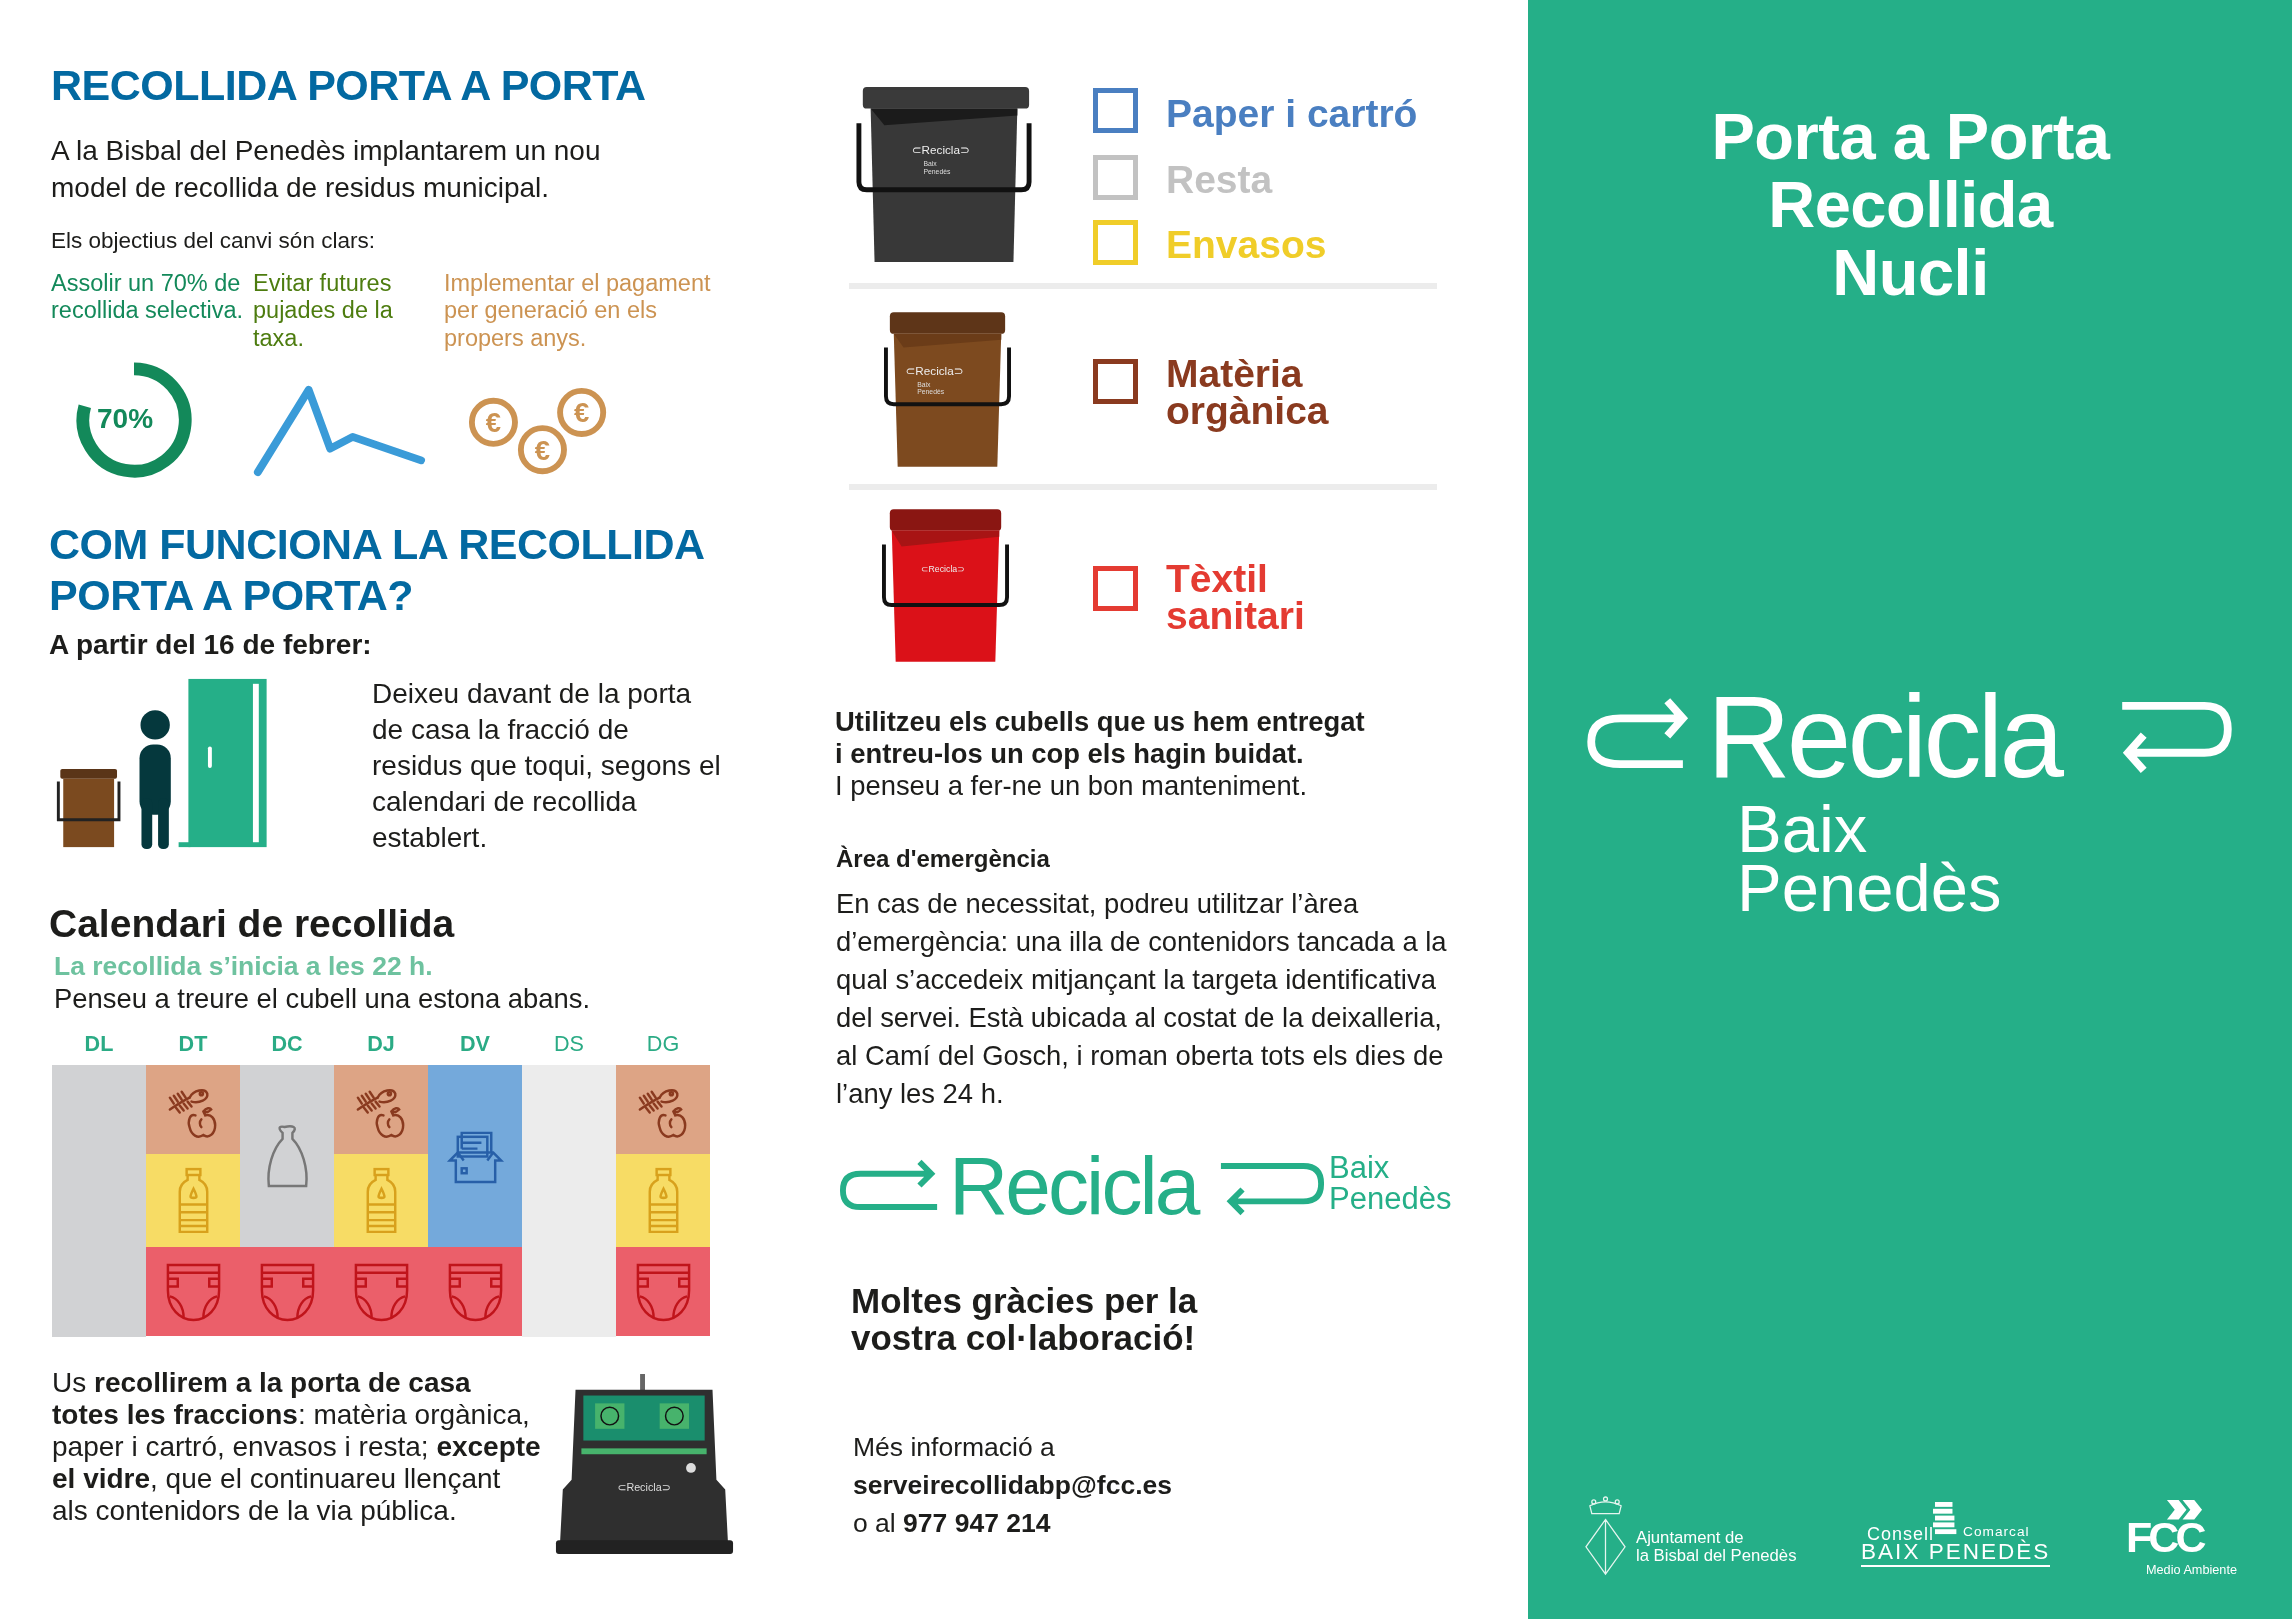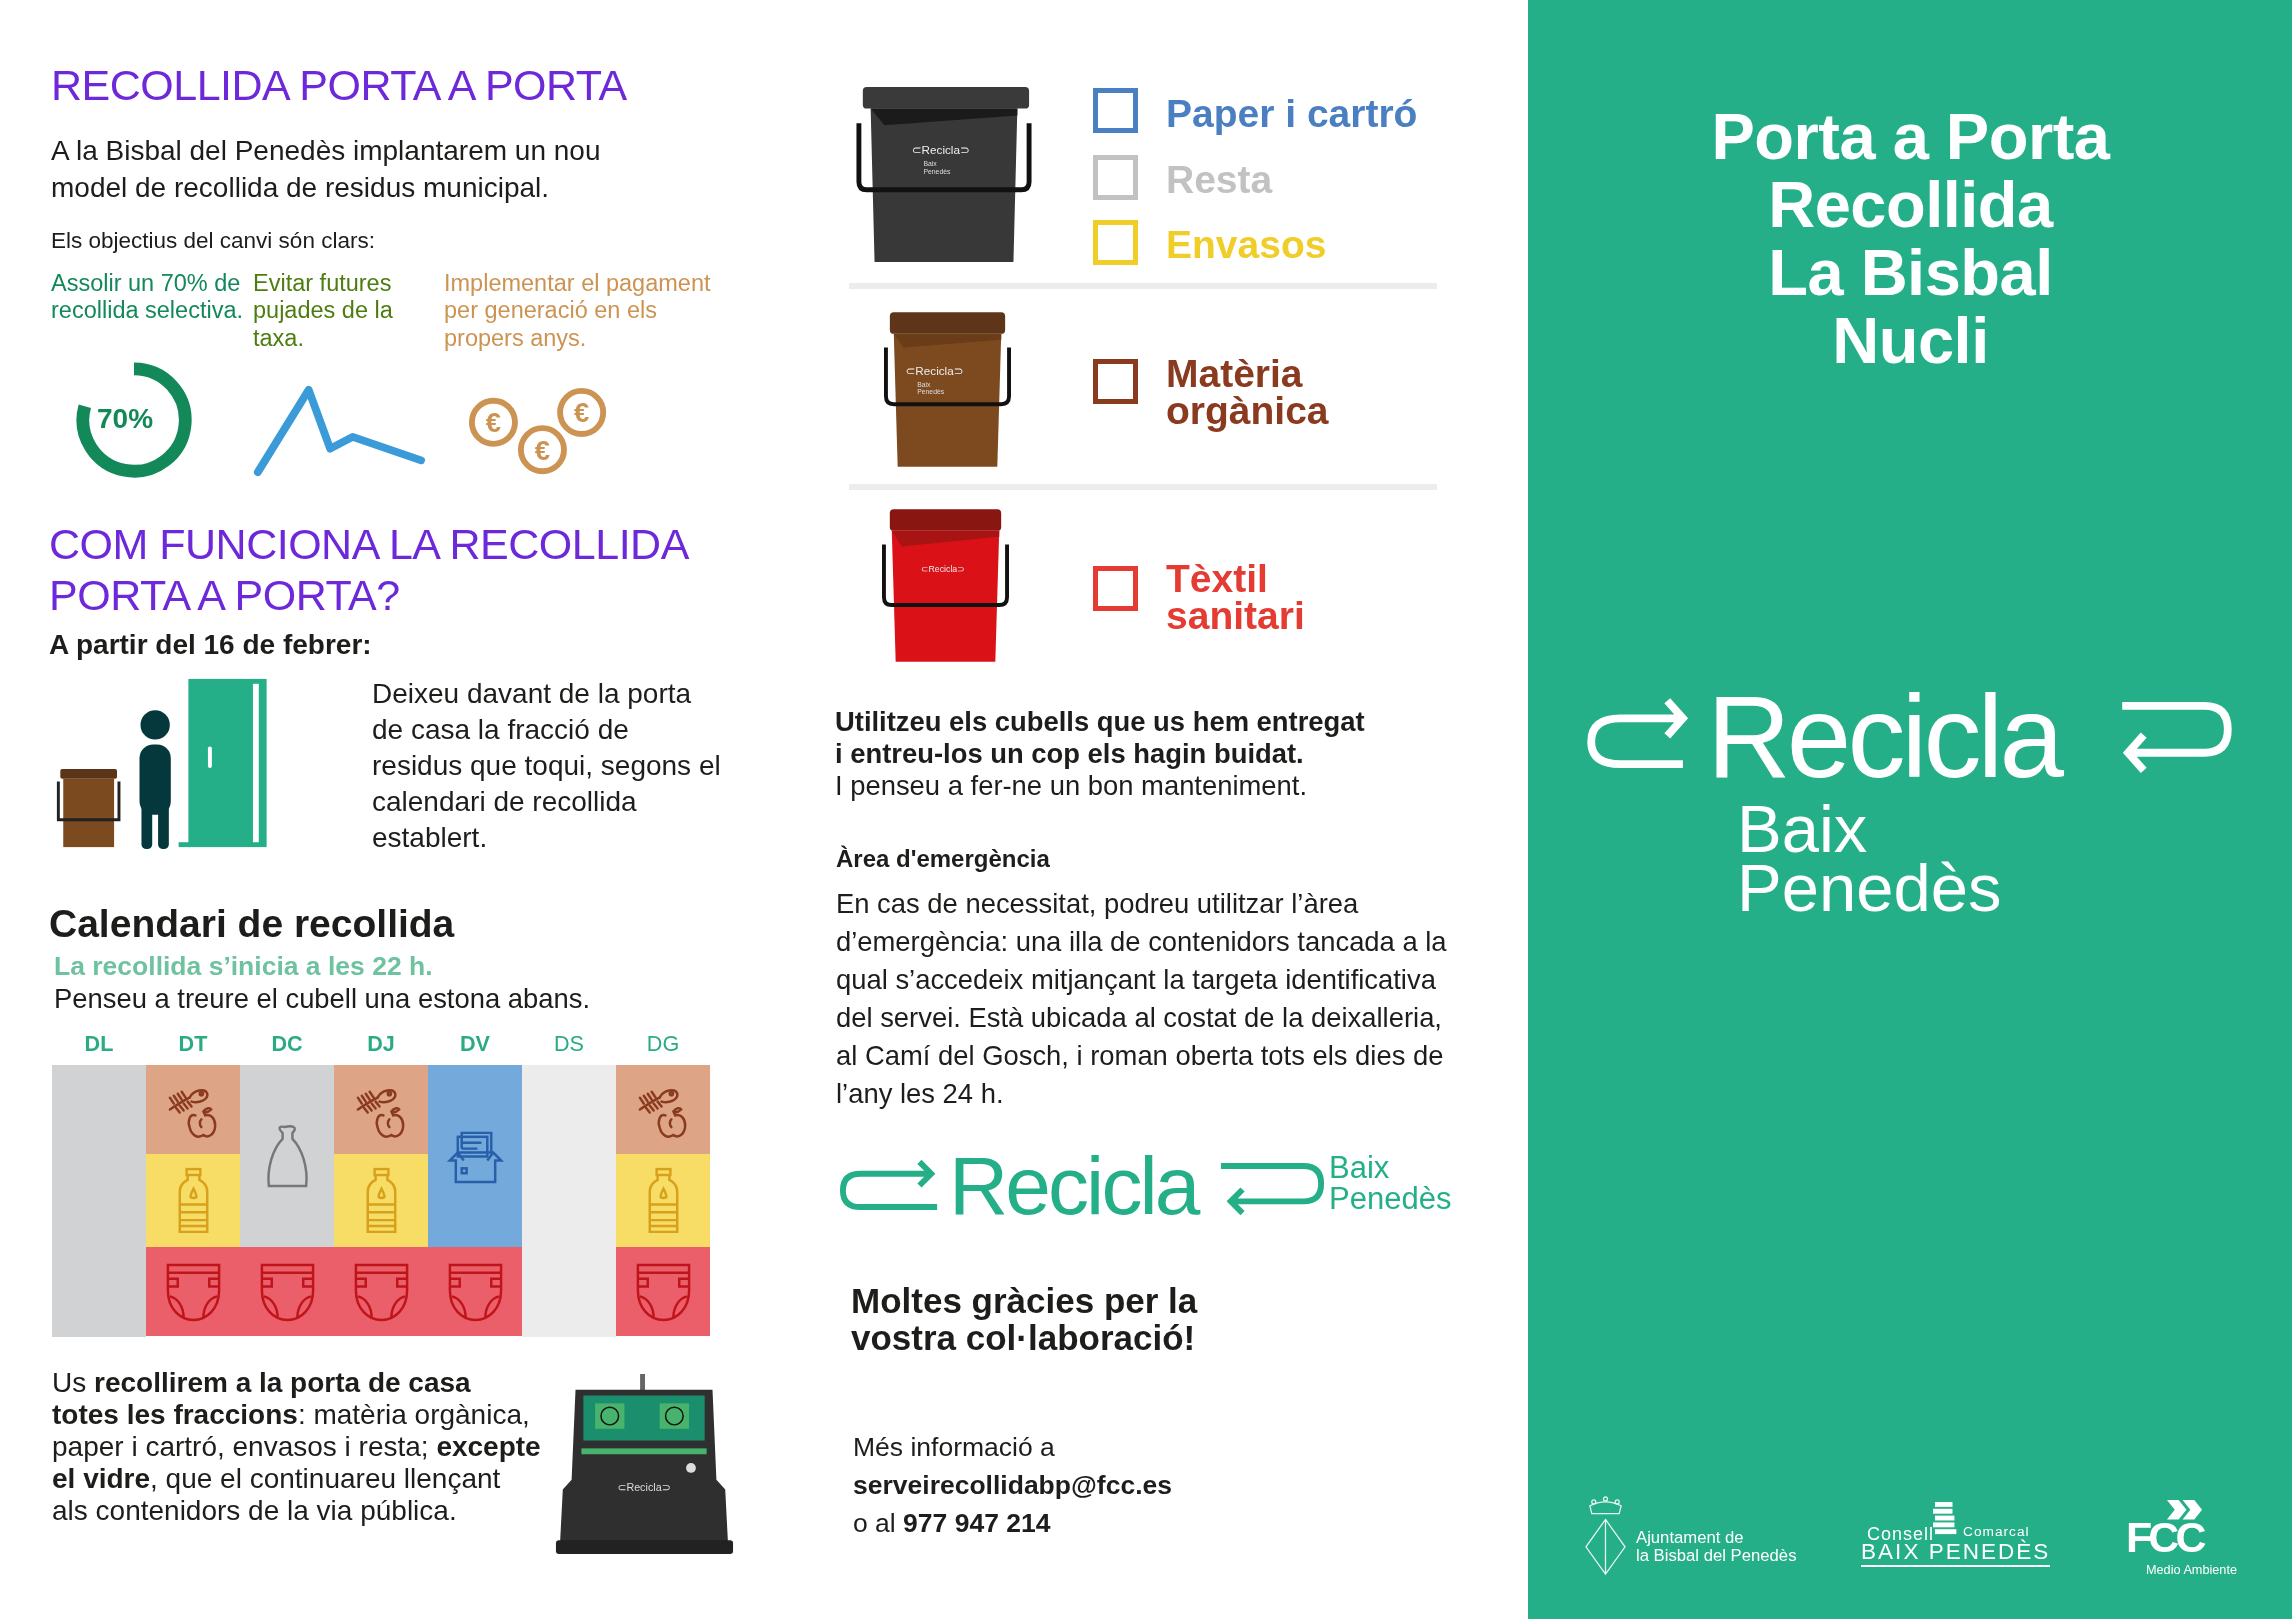--- a/index.html
+++ b/index.html
@@ -1,19 +1,19 @@
 <!DOCTYPE html>
 <html><head>
 <meta charset="utf-8">
 <style>
   * { box-sizing: border-box; margin: 0; padding: 0; }
   html, body { width: 2293px; height: 1621px; background: #ffffff; overflow: hidden; }
   body { position: relative; font-family: "Liberation Sans", sans-serif; color: #1d1d1b; }
   .abs { position: absolute; }
-  .green-h { color: #6d28d9; font-weight: normal; letter-spacing: -0.5px; }
+  .green-h { color: #0369a1; font-weight: bold; letter-spacing: -0.5px; }
 
   
   #h1 { left: 51px; top: 61px; font-size: 43px; }
   #intro { left: 51px; top: 132px; font-size: 28px; line-height: 37px; width: 627px; }
   #objectives-title { left: 51px; top: 228px; font-size: 22.5px; }
   .goal { top: 270px; font-size: 23.5px; line-height: 27.4px; }
   #goal1 { left: 51px; color: #13895a; width: 196px; }
   #goal2 { left: 253px; color: #4d7c0f; width: 176px; }
   #goal3 { left: 444px; color: #cc9352; width: 294px; }
 
@@ -352,21 +352,20 @@
 <div class="abs" id="info">
   <div>Més informació a</div>
   <div class="em">serveirecollidabp@fcc.es</div>
   <div><span>o al</span> <span class="em">977 947 214</span></div>
 </div>
 
 <div class="abs" id="panel">
   <div class="abs" id="panel-title">
     <div>Porta a Porta</div>
     <div>Recollida</div>
-    <div>La Bisbal</div>
     <div>Nucli</div>
   </div>
 
   <svg class="abs" style="left:57px;top:691px" width="108" height="78" viewBox="0 0 110 80">
     <path d="M100 75 L36 75 Q6 75 6 52 Q6 28 36 28 L100 28 M84 10 L100 28 L84 46" fill="none" stroke="#fff" stroke-width="8"></path>
   </svg>
   <div class="abs" style="left:179px;top:678px;font-size:116px;color:#fff;letter-spacing:-3.9px;line-height:118px;">Recicla</div>
   <svg class="abs" style="left:588px;top:698px" width="118" height="88" viewBox="0 0 120 90">
     <path d="M6 8 L90 8 Q114 8 114 32 Q114 56 90 56 L12 56 M28 38 L12 56 L28 74" fill="none" stroke="#fff" stroke-width="8"></path>
   </svg>

